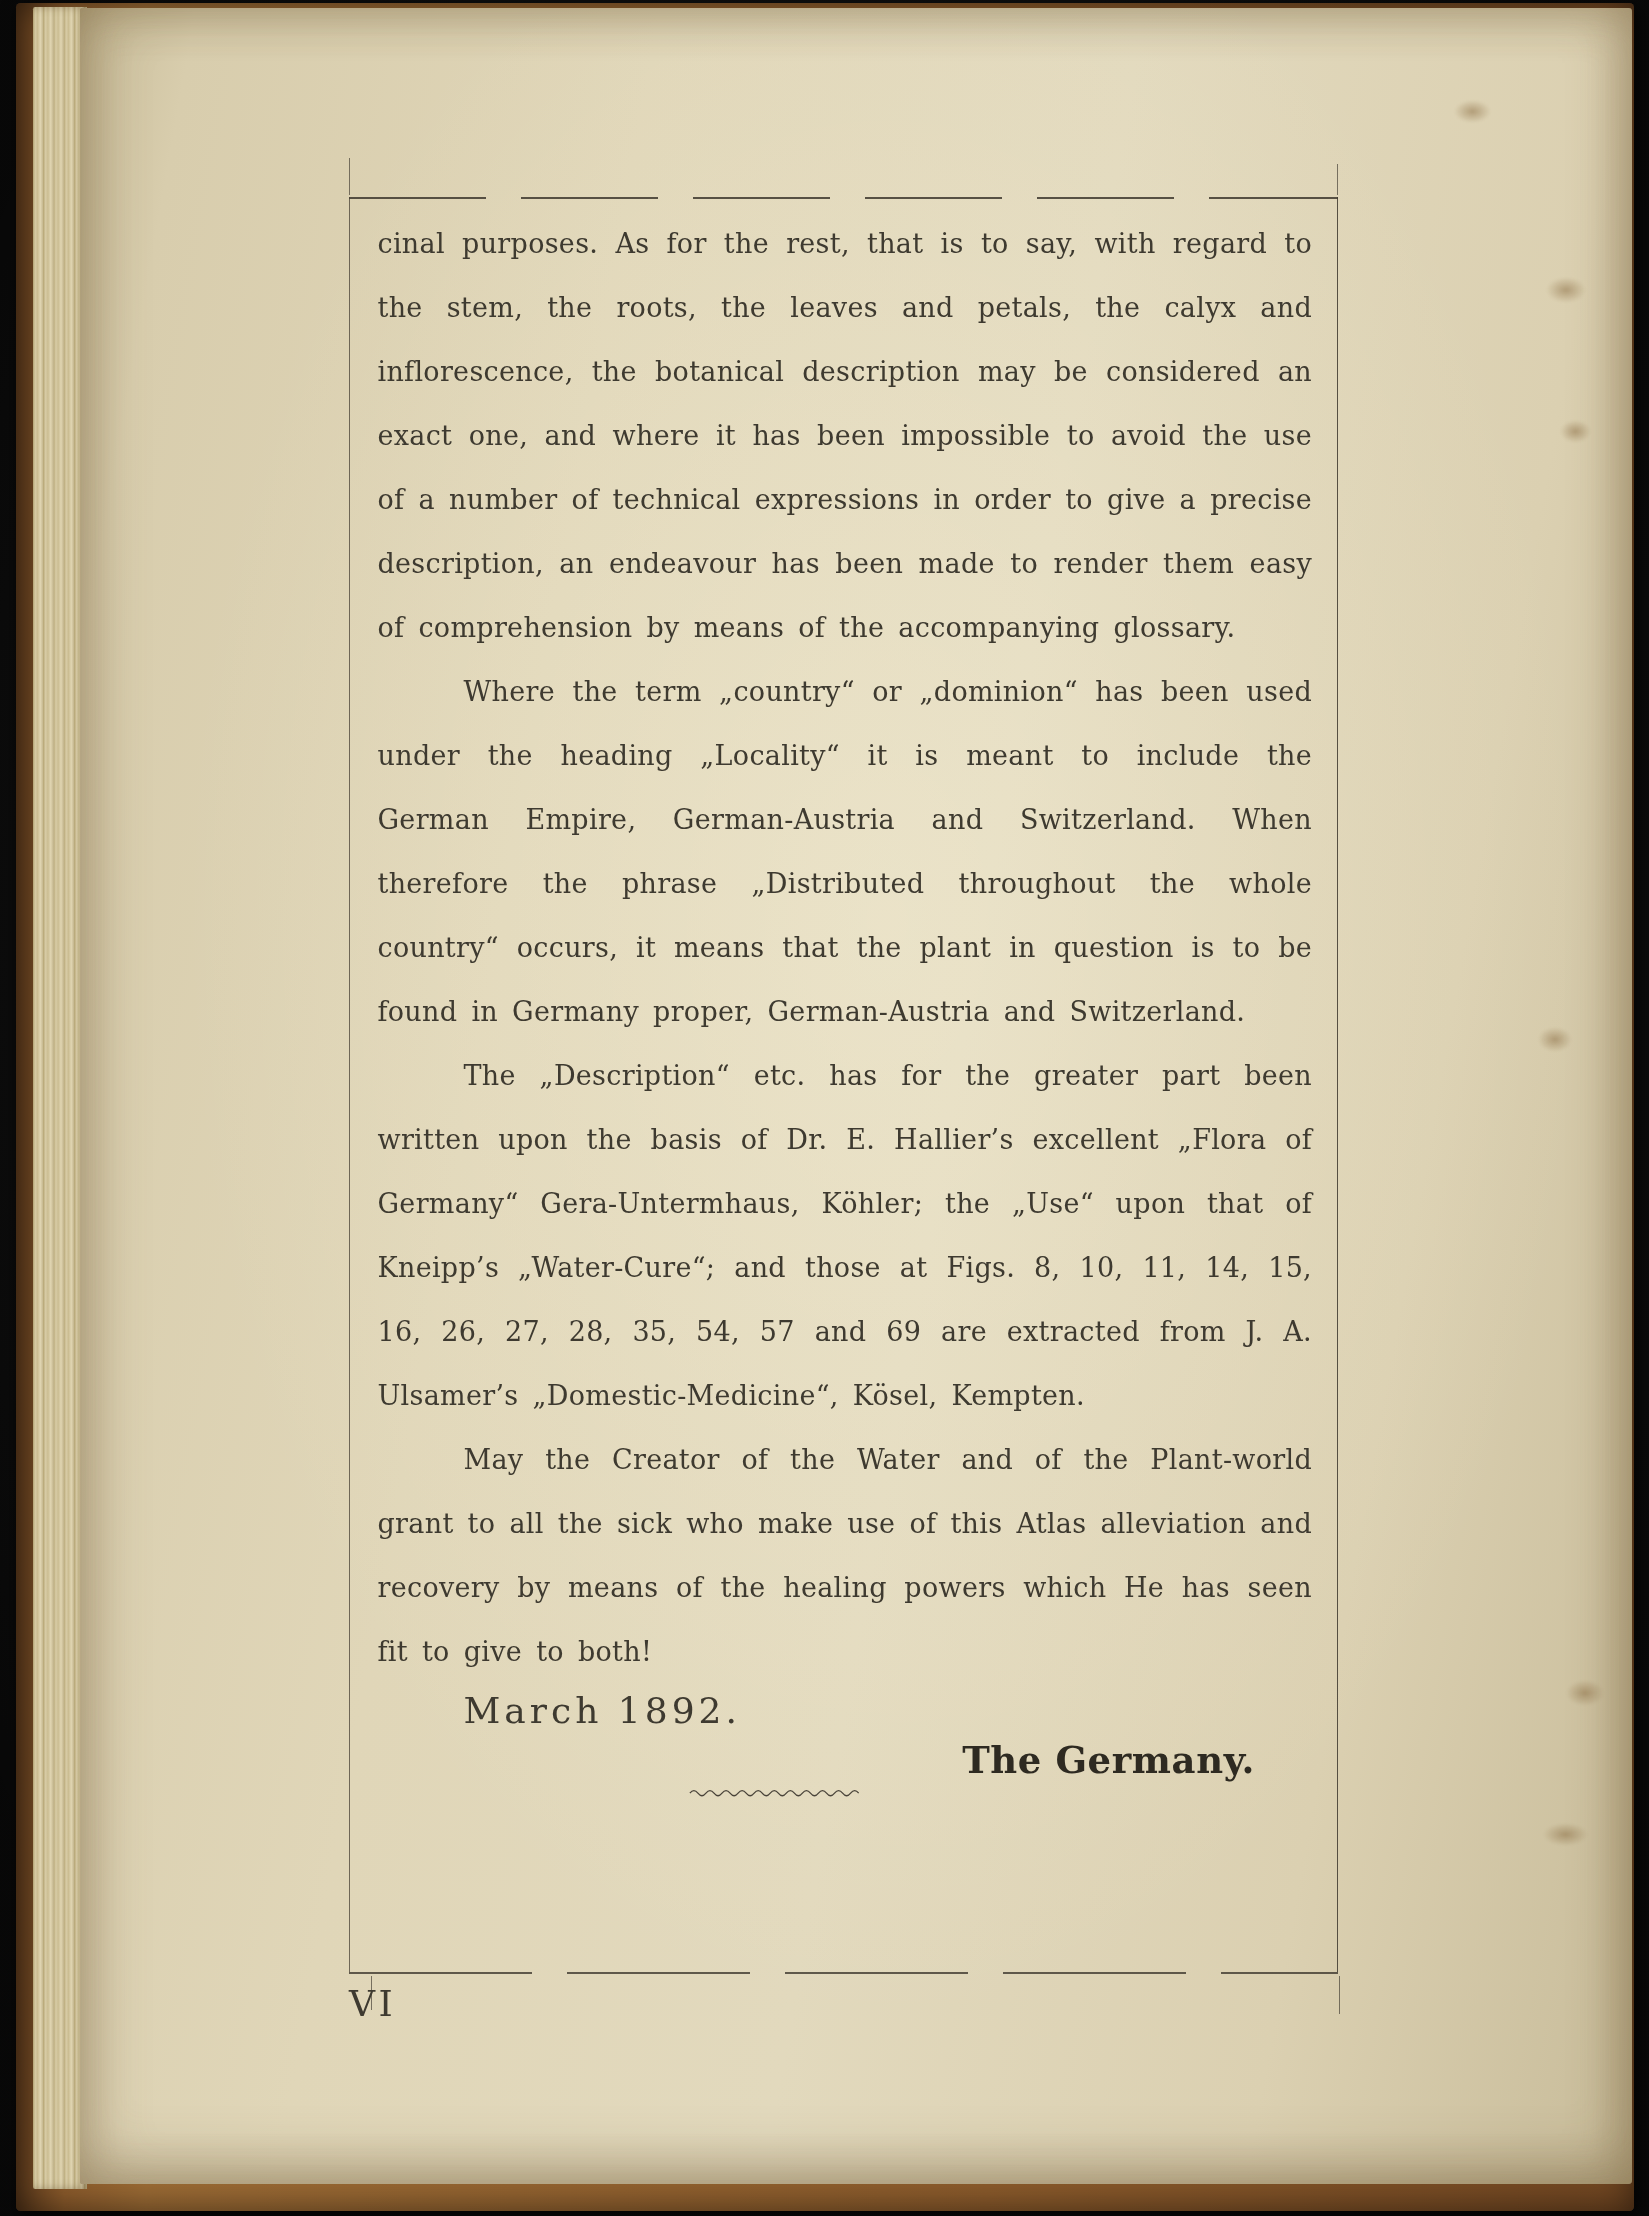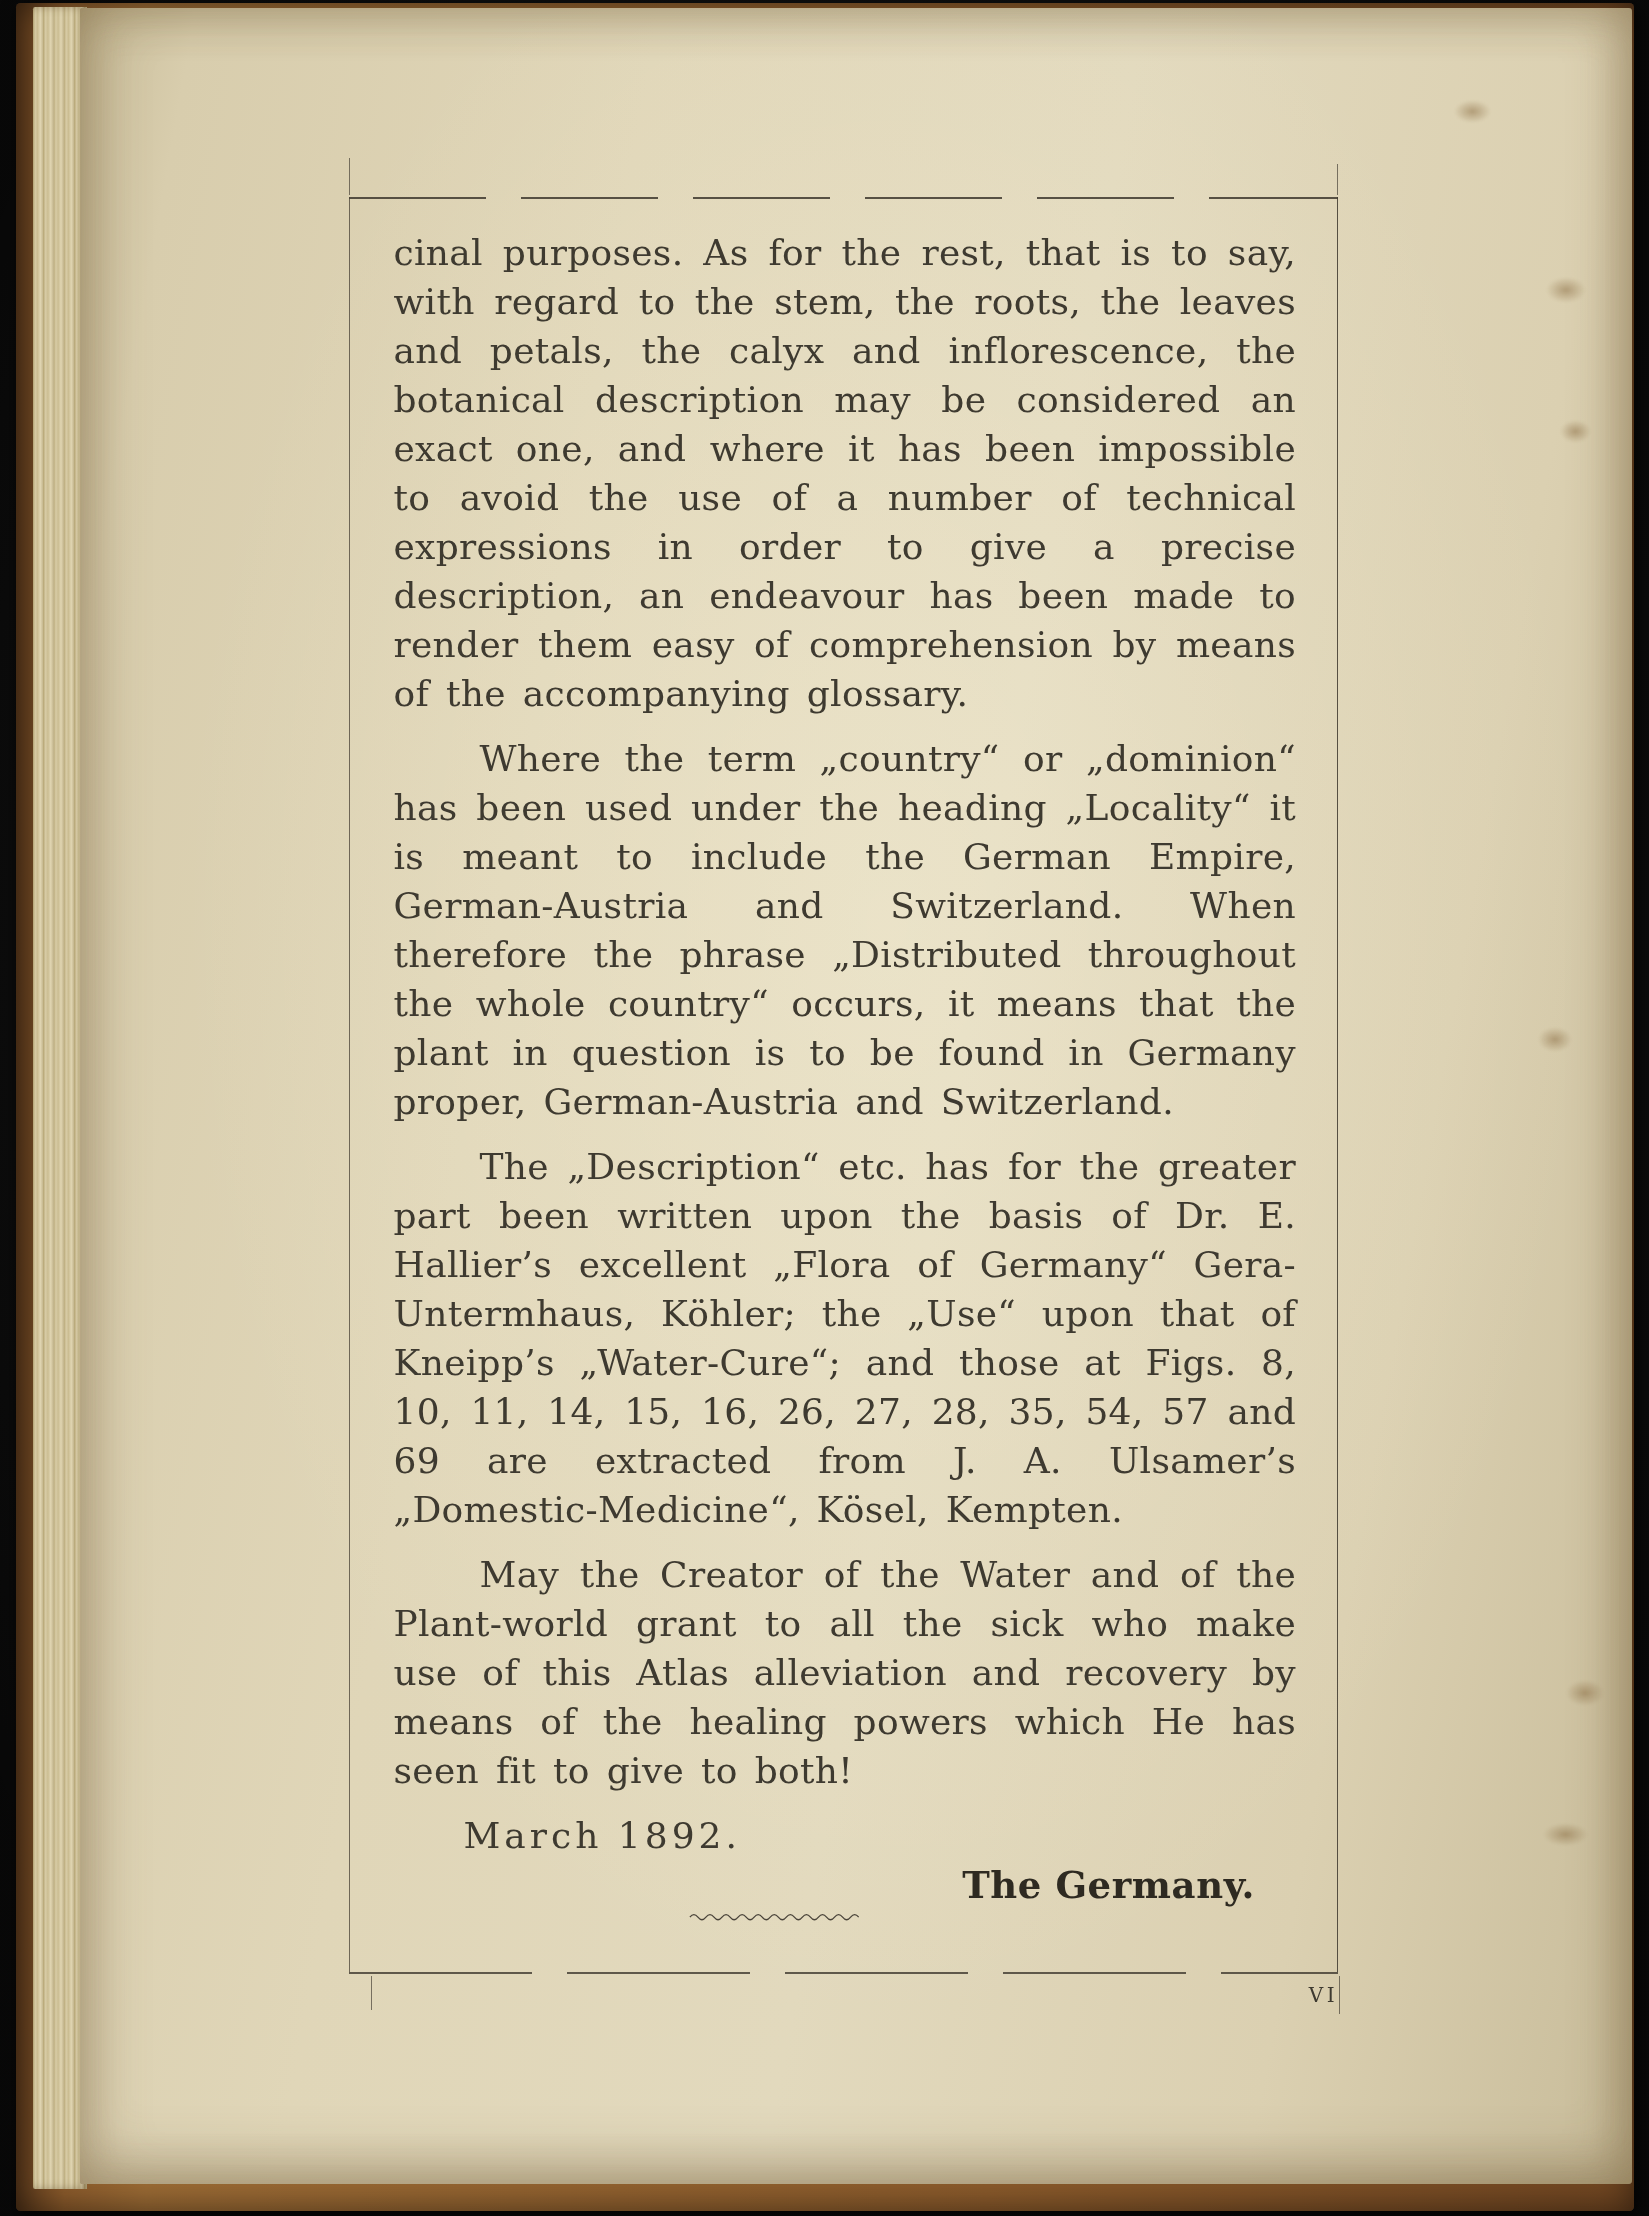--- a/index.html
+++ b/index.html
@@ -114,23 +114,23 @@
     width: 1.1px;
     background: rgba(62,56,46,0.65);
   }
   .tick.tl { left: 269px;  top: 150px;  height: 37px; }
   .tick.tr { left: 1257px; top: 156px;  height: 31px; }
   .tick.bl { left: 291px;  top: 1968px; height: 34px; }
   .tick.br { left: 1259px; top: 1968px; height: 38px; }
 
   
   .para {
-    margin: 16px;
-    font-size: 36px;
-    line-height: 49px;
+    margin: 0;
+    font-size: 27px;
+    line-height: 64px;
     color: #3e3a30;
     text-align: justify;
     letter-spacing: 0.3px;
     word-spacing: 5.2px;
     text-indent: 86px;
   }
   .para.first { text-indent: 0; }
 
   .date-line {
     margin: 2.3px 0 0 0;
@@ -154,22 +154,22 @@
     margin-top: 2.3px;
     transform: translateX(-69px);
   }
   .ornament-row svg { display: inline-block; }
 
   .folio {
     position: absolute;
     left: 269px;
     top: 1975px;
     width: 989px;
-    text-align: right;
-    font-size: 20px;
+    text-align: left;
+    font-size: 36px;
     letter-spacing: 3.4px;
     color: #3e3a30;
   }
 </style>
 </head>
 <body>
 
 <div class="backdrop"></div>
 
 <div class="cover"></div>

